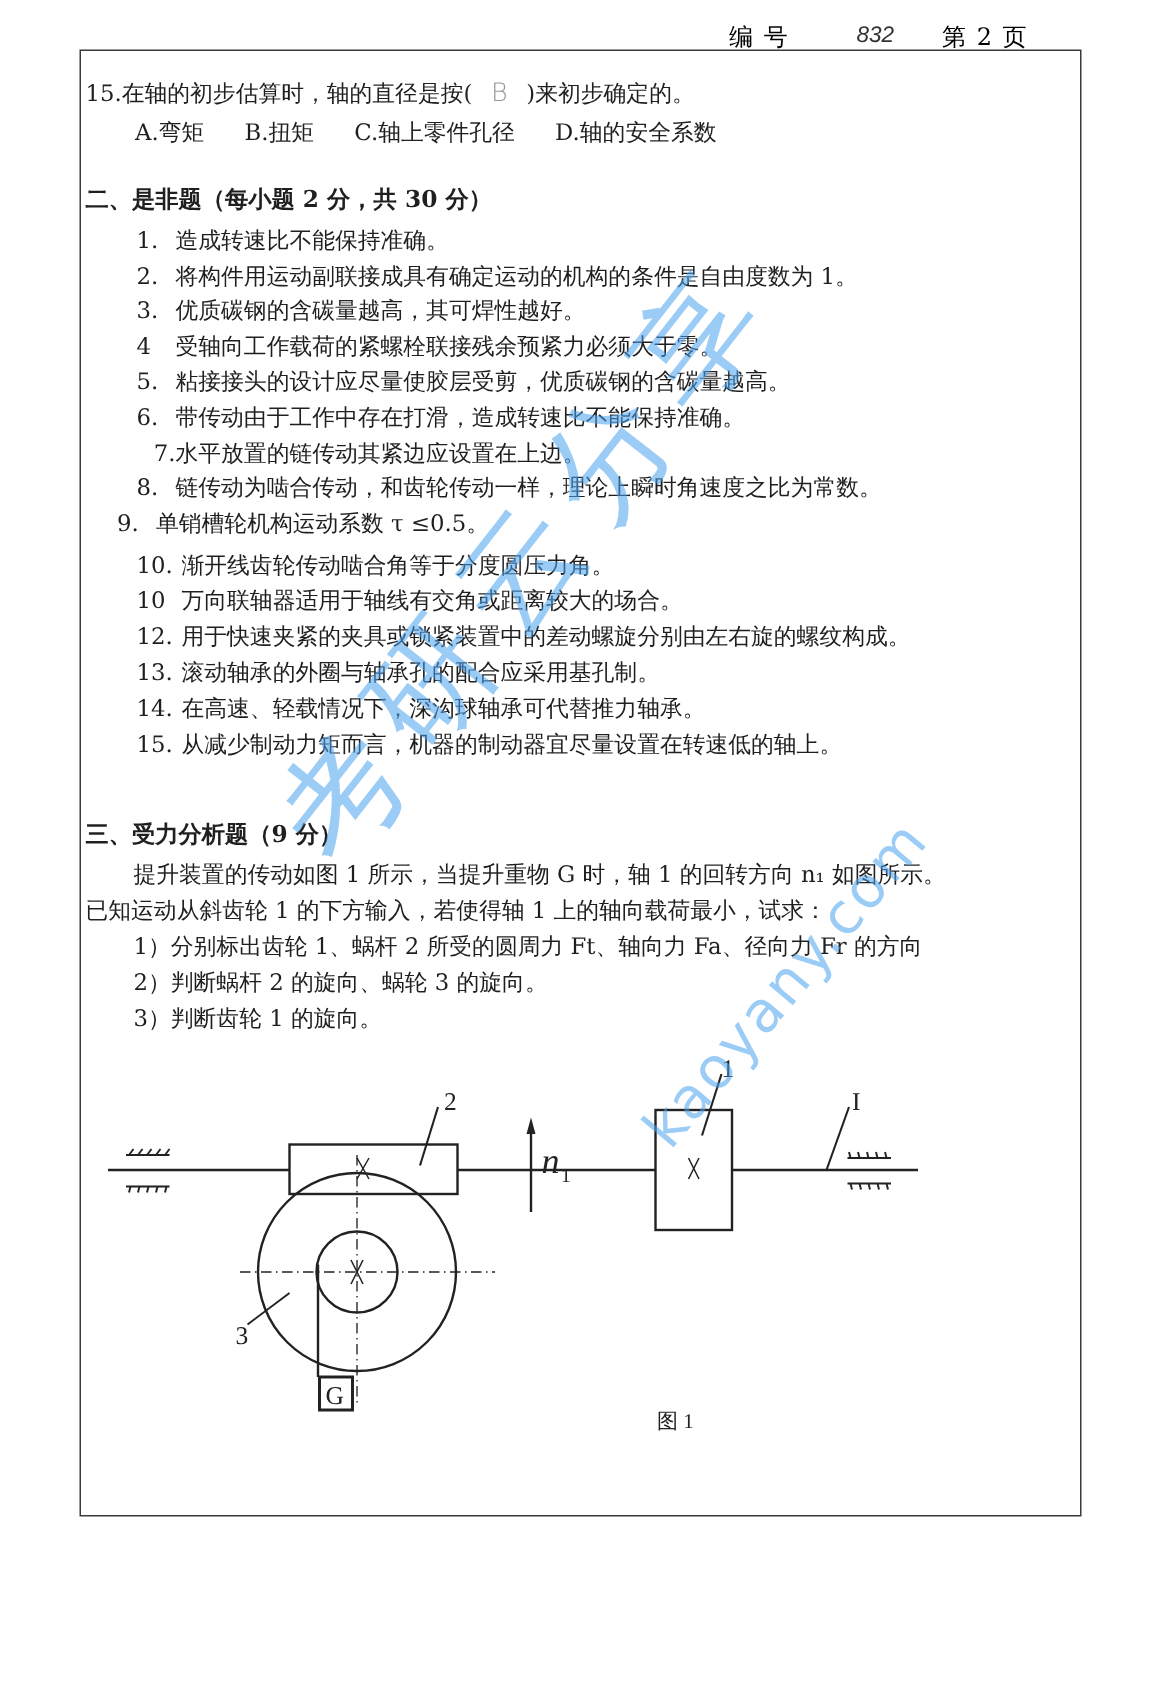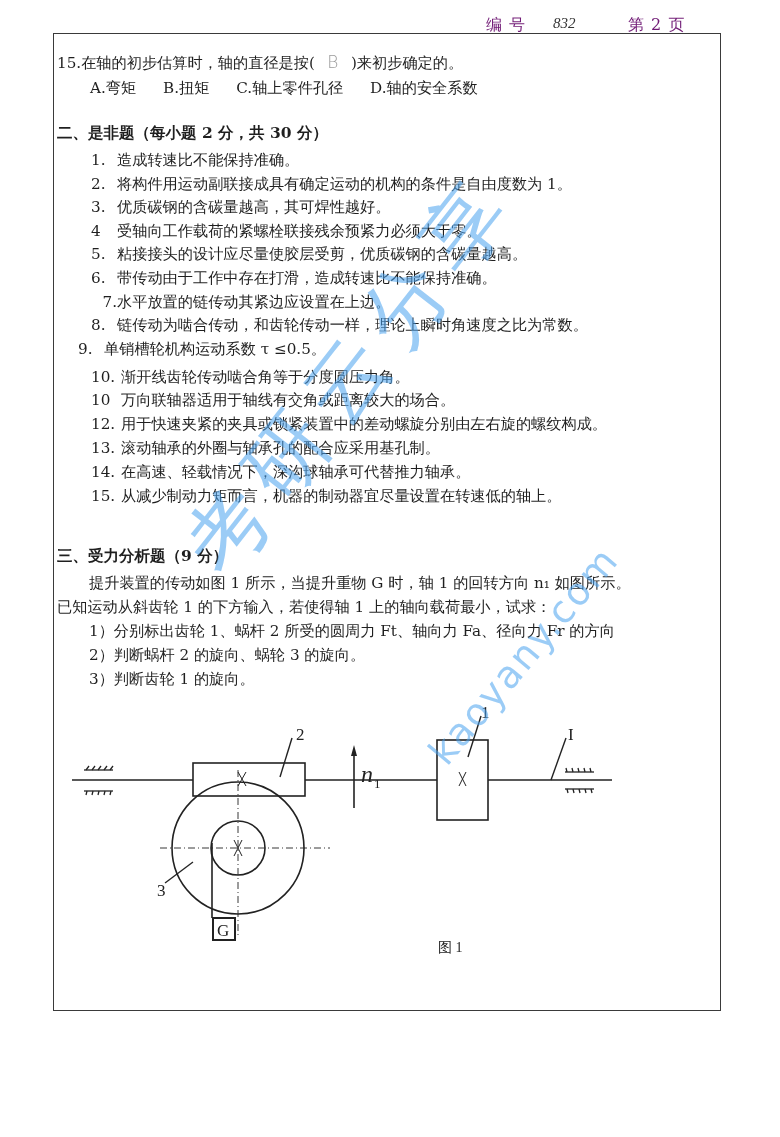--- a/index.html
+++ b/index.html
@@ -2,22 +2,22 @@
 <html><head>
 <meta charset="utf-8">
 <style>
   html, body { margin: 0; padding: 0; }
   body {
     width: 780px; height: 1137px; background: #ffffff; position: relative;
     overflow: hidden; color: #1e1e1e;
     font-family: "DejaVu Serif", "Liberation Serif", serif;
   }
   .abs { position: absolute; white-space: nowrap; }
-  .hdr { font-size: 16px; letter-spacing: 1px; color: #701a75; }
-  .hand { font-family: Liberation Serif, serif; font-style: italic; font-size: 15px; color: #333; }
+  .hdr { font-size: 16px; letter-spacing: 1px; color: #000000; }
+  .hand { font-family: Liberation Sans, sans-serif; font-style: italic; font-size: 15px; color: #333; margin-left: 18px; }
   .frame {
     position: absolute; left: 53px; top: 33px; width: 668px; height: 978px;
     border: 1.5px solid #3a3a3a; box-sizing: border-box;
   }
   .t { font-size: 15.2px; line-height: 20px; color: #1f1f1f; }
   .b { font-weight: bold; font-size: 15.5px; }
   .num { display: inline-block; width: 26px; }
   .num2 { display: inline-block; width: 30px; }
   .answer { font-family: "DejaVu Sans", sans-serif; color: #9a9a9a; font-size: 17px; font-weight: 300; }
   svg text { font-family: "Liberation Serif", "DejaVu Serif", serif; }

